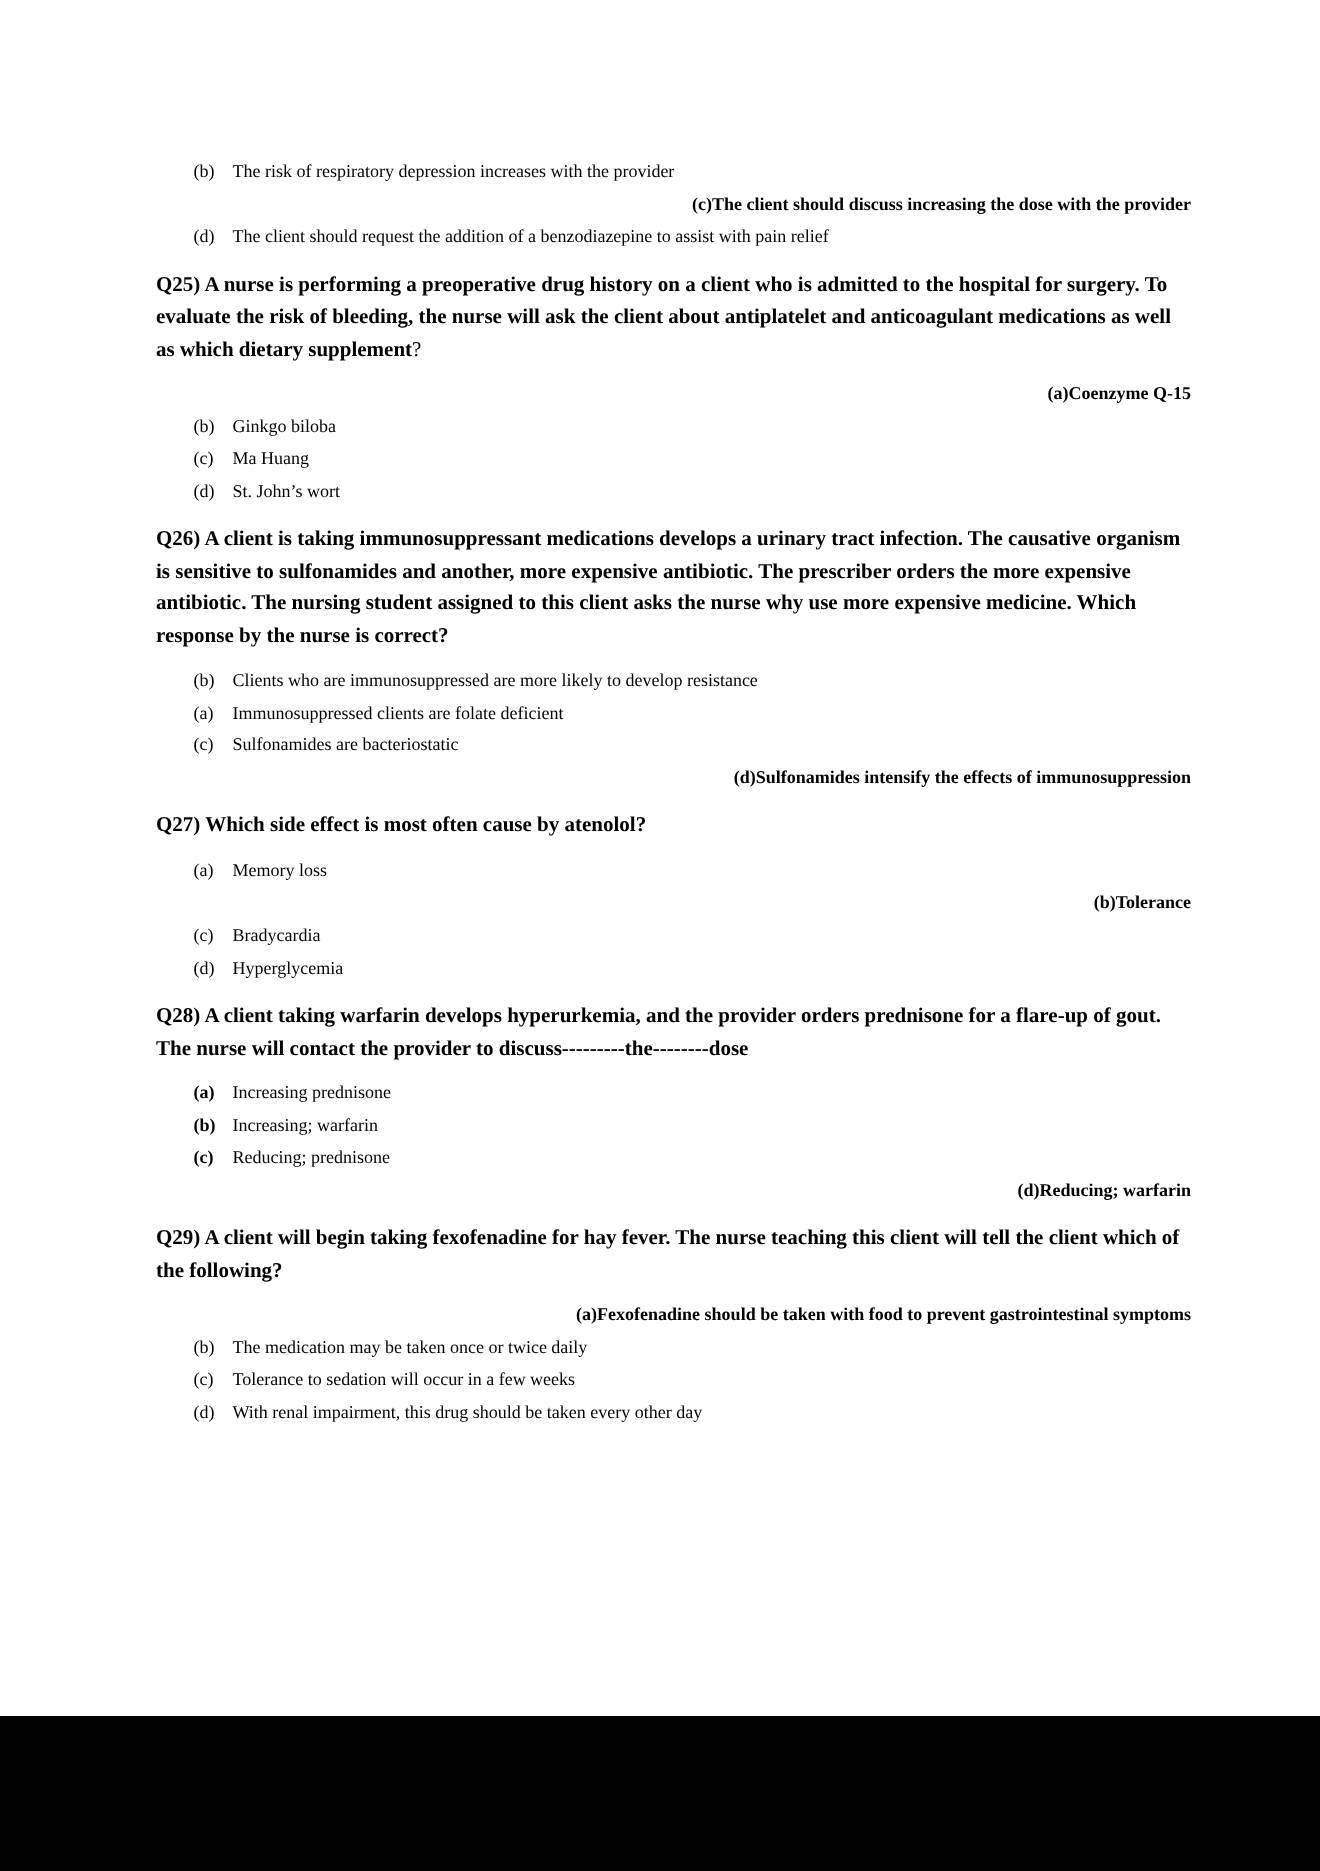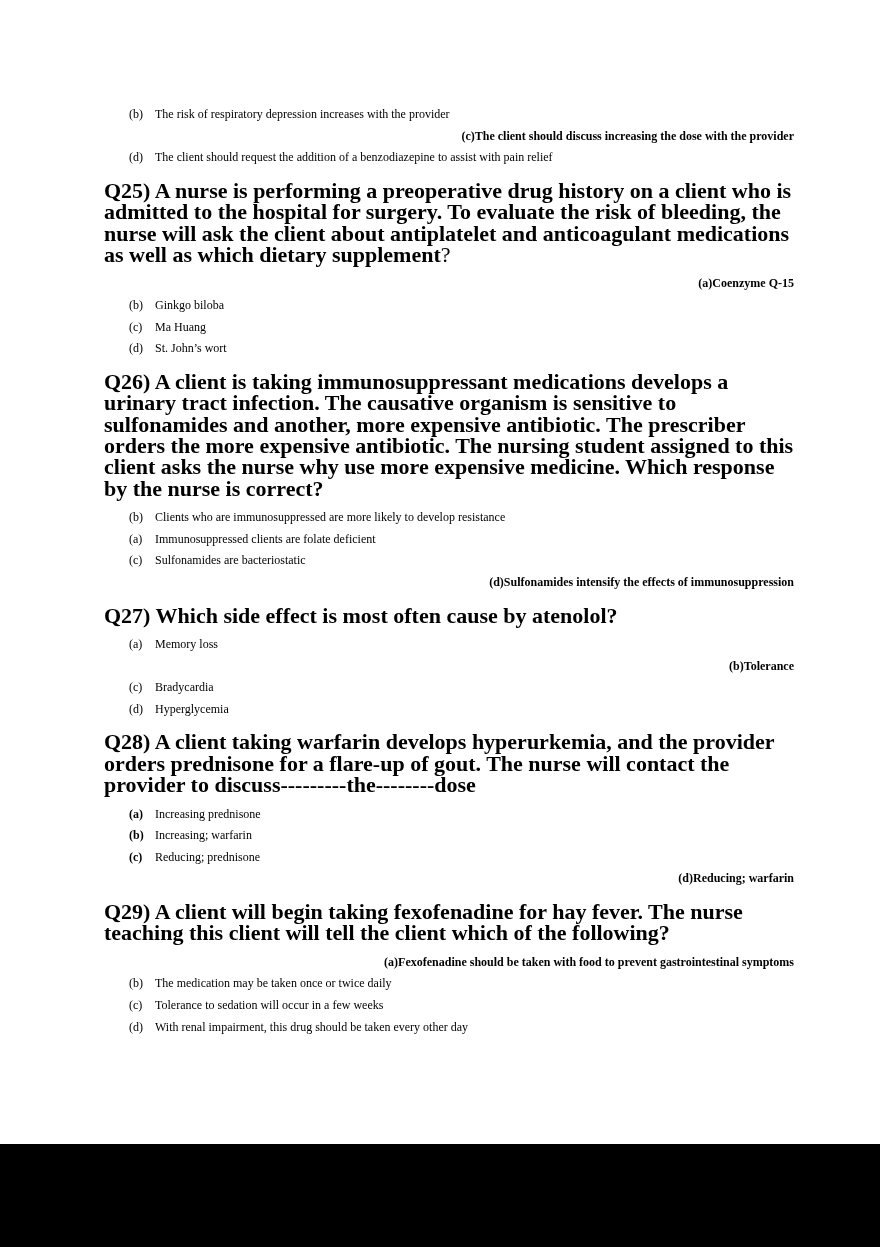--- a/index.html
+++ b/index.html
@@ -8,21 +8,21 @@
       font-family: "Liberation Serif", "DejaVu Serif", serif; color: #000;
     }
     .page { position: absolute; left: 0; top: 0; width: 880px; height: 1144px; background: #fff; }
     .bottom-bar { position: absolute; left: 0; top: 1144px; width: 880px; height: 103px; background: #000; }
     .content { position: absolute; left: 104px; top: 104px; width: 690px; }
     .opts { margin: 0; padding: 0; list-style: none; }
     .opt { font-size: 12px; line-height: 21.6px; padding-left: 25px; white-space: nowrap; }
     .opt.bold { font-weight: bold; text-align: right; }
     .lbl { display: inline-block; width: 26px; }
     .lbl.bold { font-weight: bold; }
-    .q { font-size: 22px; line-height: 21.4px; font-weight: bold; margin: 0; }
+    .q { font-size: 14px; line-height: 21.4px; font-weight: bold; margin: 0; }
     .q .tail { font-weight: normal; }
     .gap-q { height: 8px; }
     .gap-o { height: 11px; }
   </style>
 </head>
 <body>
 
 <div class="page">
   <div class="content">
 

